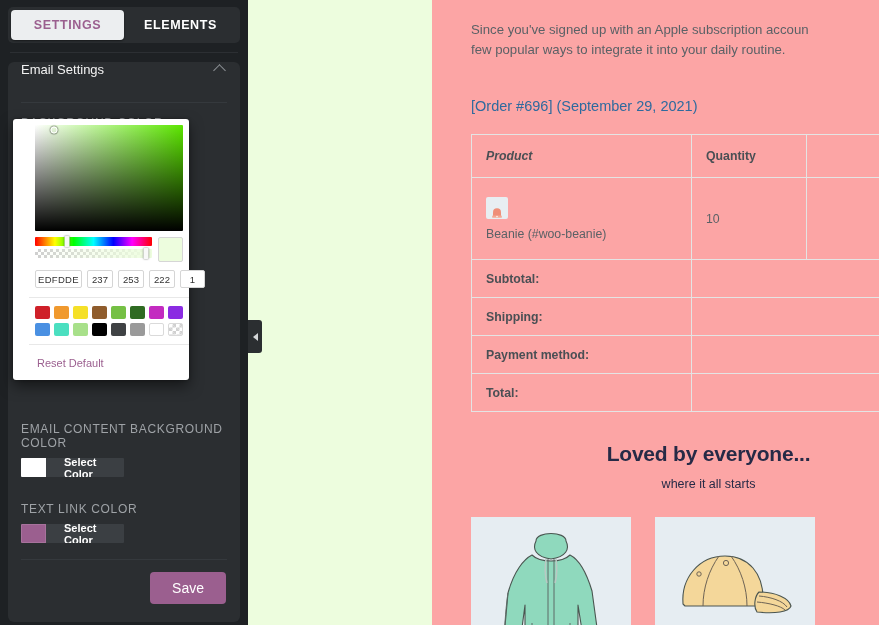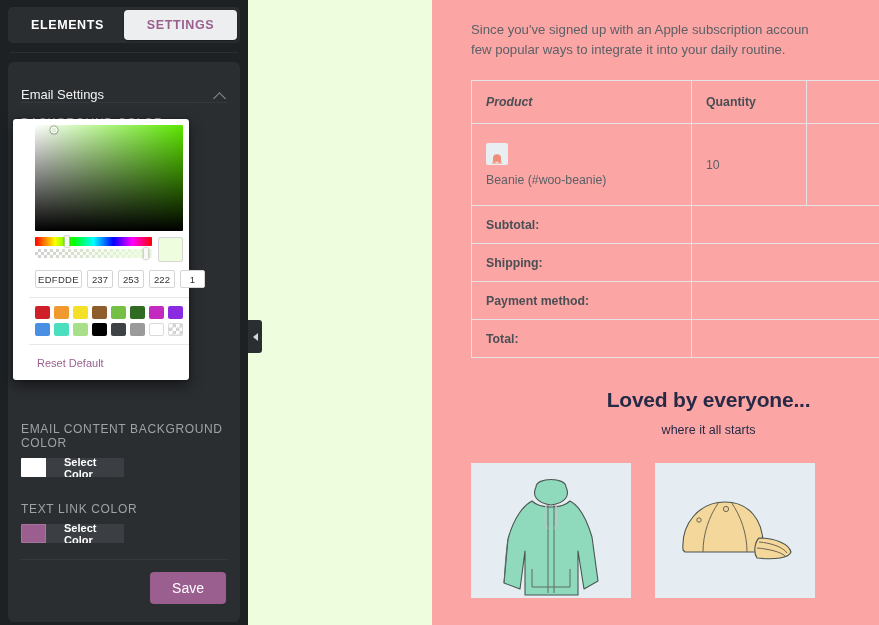--- a/index.html
+++ b/index.html
@@ -55,21 +55,21 @@
   .panel {
     margin: 9px 8px 0 8px;
     background: #2b2e31;
     border-radius: 6px;
     min-height: 560px;
     padding: 0 0 14px 0;
     position: relative;
   }
   .panel-head {
     height: 40px;
-    display: flex; align-items: flex-end; justify-content: space-between;
+    display: flex; align-items: flex-start; justify-content: space-between;
     padding: 0 14px 0 13px;
   }
   .panel-title { color: #f2f2f2; font-size: 13px; }
   .chevron-up {
     width: 12px; height: 12px; position: relative; cursor: pointer;
   }
   .chevron-up::before {
     content: ""; position: absolute; left: 1px; top: 4px;
     width: 8px; height: 8px;
     border-left: 1.5px solid #8e9296;
@@ -363,25 +363,25 @@
   .product-card svg { display: block; }
 </style>
 </head>
 <body>
 
 <div class="app">
 
   <div class="sidebar">
 
     <div class="tabbar">
+      <div class="tab active">
+        <span>SETTINGS</span>
+      </div>
       <div class="tab inactive">
         <span>ELEMENTS</span>
-      </div>
-      <div class="tab active">
-        <span>SETTINGS</span>
       </div>
     </div>
 
     <div class="divider-top"></div>
 
     <div class="panel">
 
       <div class="panel-head">
         <span class="panel-title">Email Settings</span>
         <span class="chevron-up"></span>
@@ -485,20 +485,21 @@
 
   <div class="email">
 
     <div class="clip-top"></div>
 
     <div class="para">
       <div>Since you've signed up with an Apple subscription accoun</div>
       <div>few popular ways to integrate it into your daily routine.</div>
     </div>
 
+    <a class="order-link" href="#">[Order #696] (September 29, 2021)</a>
 
     <table class="order-table">
       <thead>
         <tr>
           <th class="col-product">Product</th>
           <th class="col-qty">Quantity</th>
           <th class="col-total"></th>
         </tr>
       </thead>
       <tbody>

